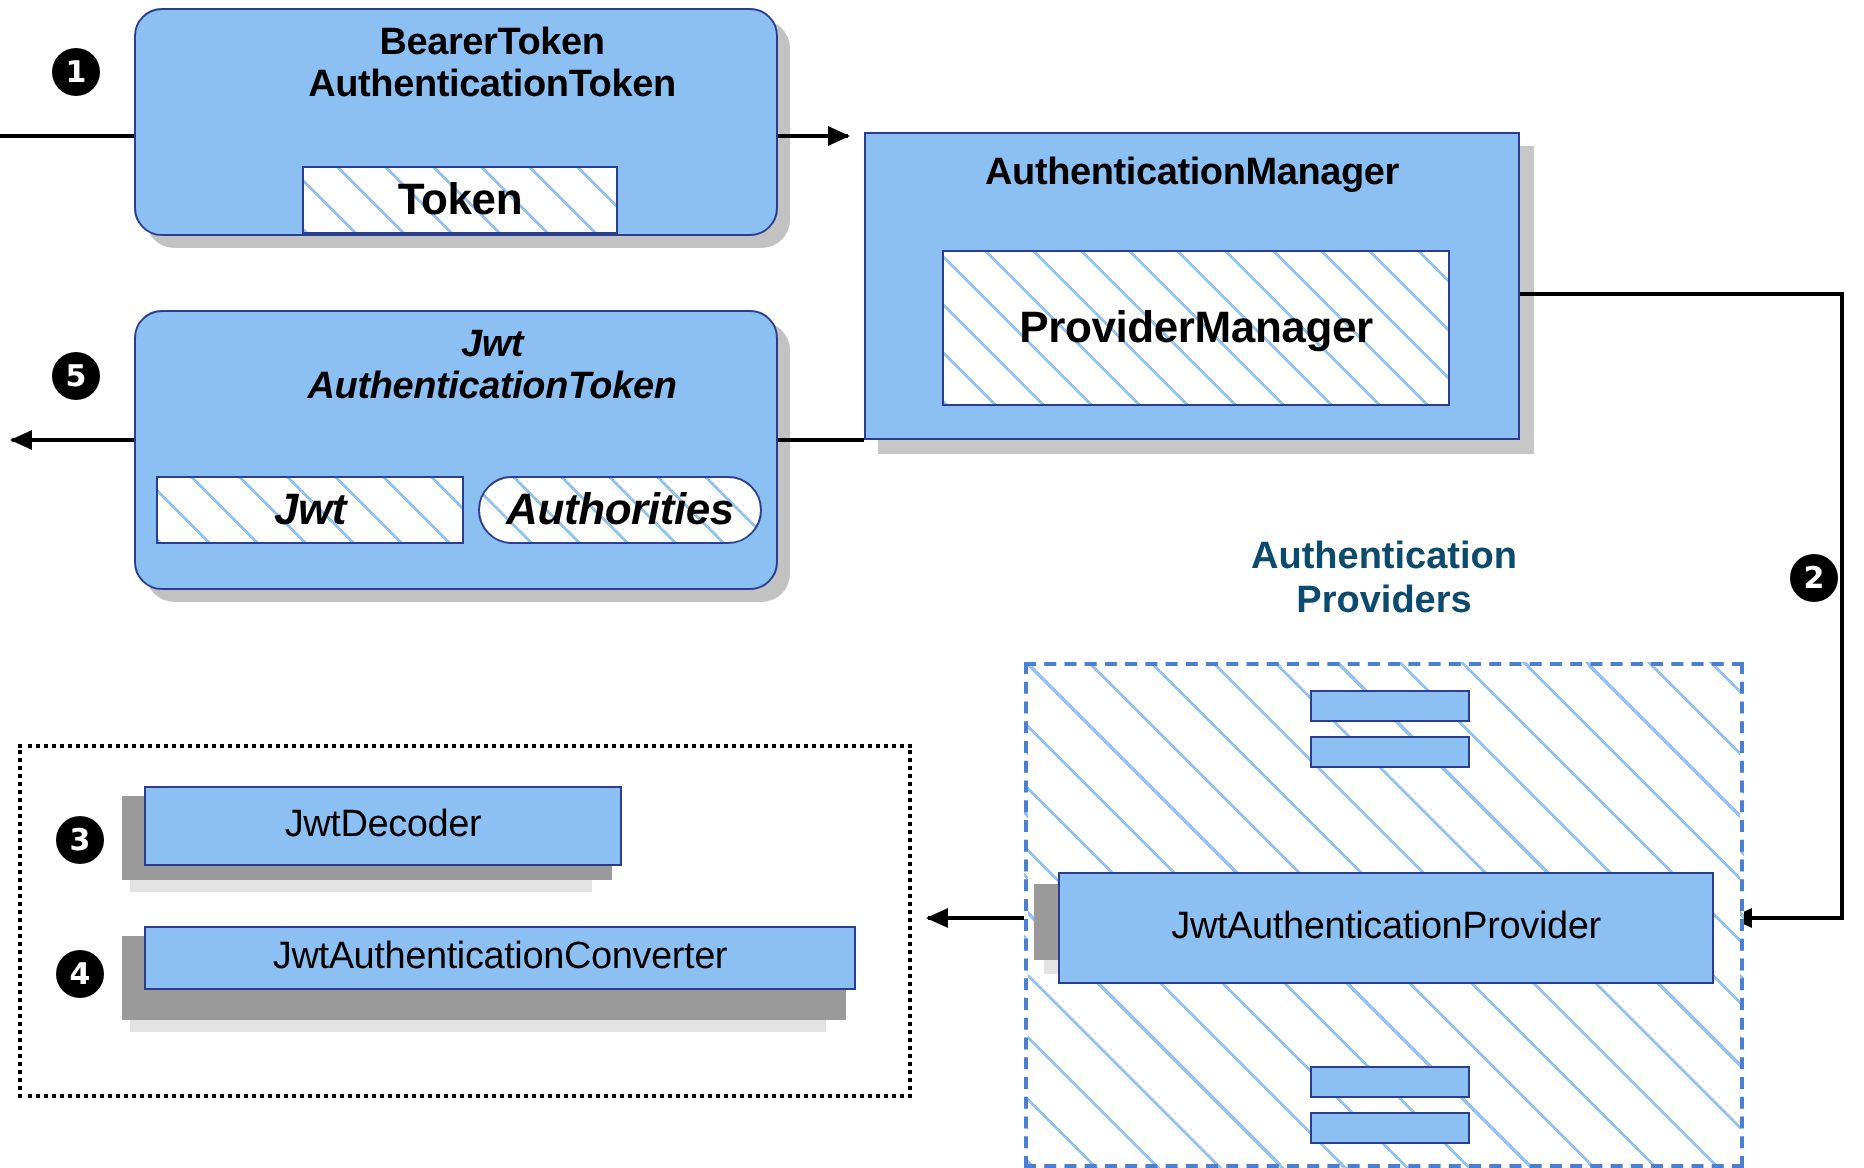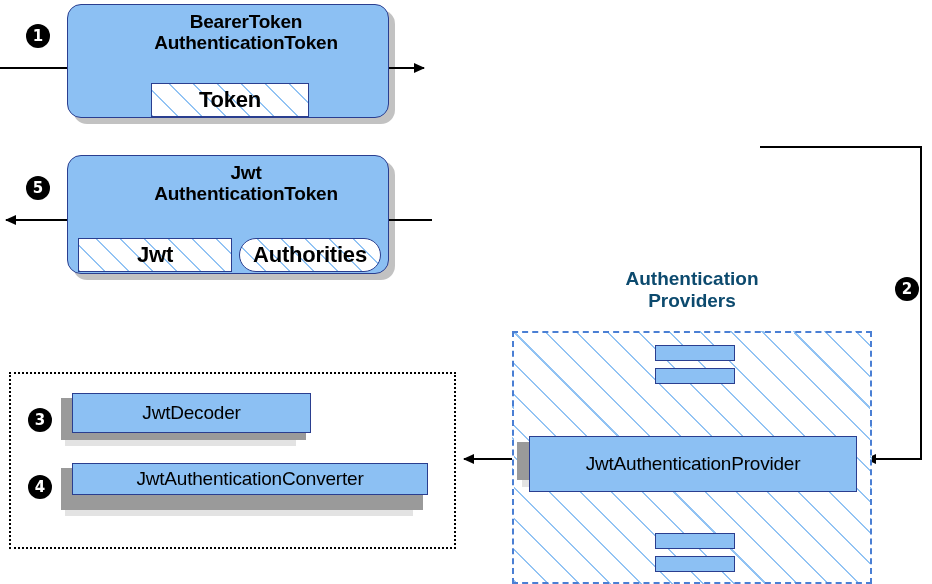--- a/index.html
+++ b/index.html
@@ -209,24 +209,28 @@
   </svg>
 
   <div class="abs badge" style="left:26px; top:24px;">1</div>
 
   <div class="abs token-box" style="left:67px; top:4px; width:322px; height:114px;">
     <div class="token-title">BearerToken
 AuthenticationToken</div>
     <div class="hatch-inner" style="position:absolute; left:83px; top:78px; width:156px; height:32px;">Token</div>
   </div>
 
+  <div class="abs mgr-box" style="left:432px; top:66px; width:328px; height:154px;">
+    <div class="mgr-title">AuthenticationManager</div>
+    <div class="hatch-inner" style="position:absolute; left:38px; top:58px; width:252px; height:76px;">ProviderManager</div>
+  </div>
 
   <div class="abs badge" style="left:26px; top:176px;">5</div>
 
-  <div class="abs token-box" style="left:67px; top:155px; width:322px; height:119px;">
+  <div class="abs token-box" style="left:67px; top:155px; width:322px; height:140px;font-style:italic;">
     <div class="token-title">Jwt
 AuthenticationToken</div>
     <div class="hatch-inner" style="position:absolute; left:10px; top:82px; width:152px; height:32px;">Jwt</div>
     <div class="hatch-inner" style="position:absolute; left:171px; top:82px; width:140px; height:32px;border-radius:17px;">Authorities</div>
   </div>
 
   <div class="abs section-caption" style="left:560px; top:268px; width:264px;">Authentication
 Providers</div>
 
   <div class="abs badge" style="left:895px; top:277px;">2</div>

